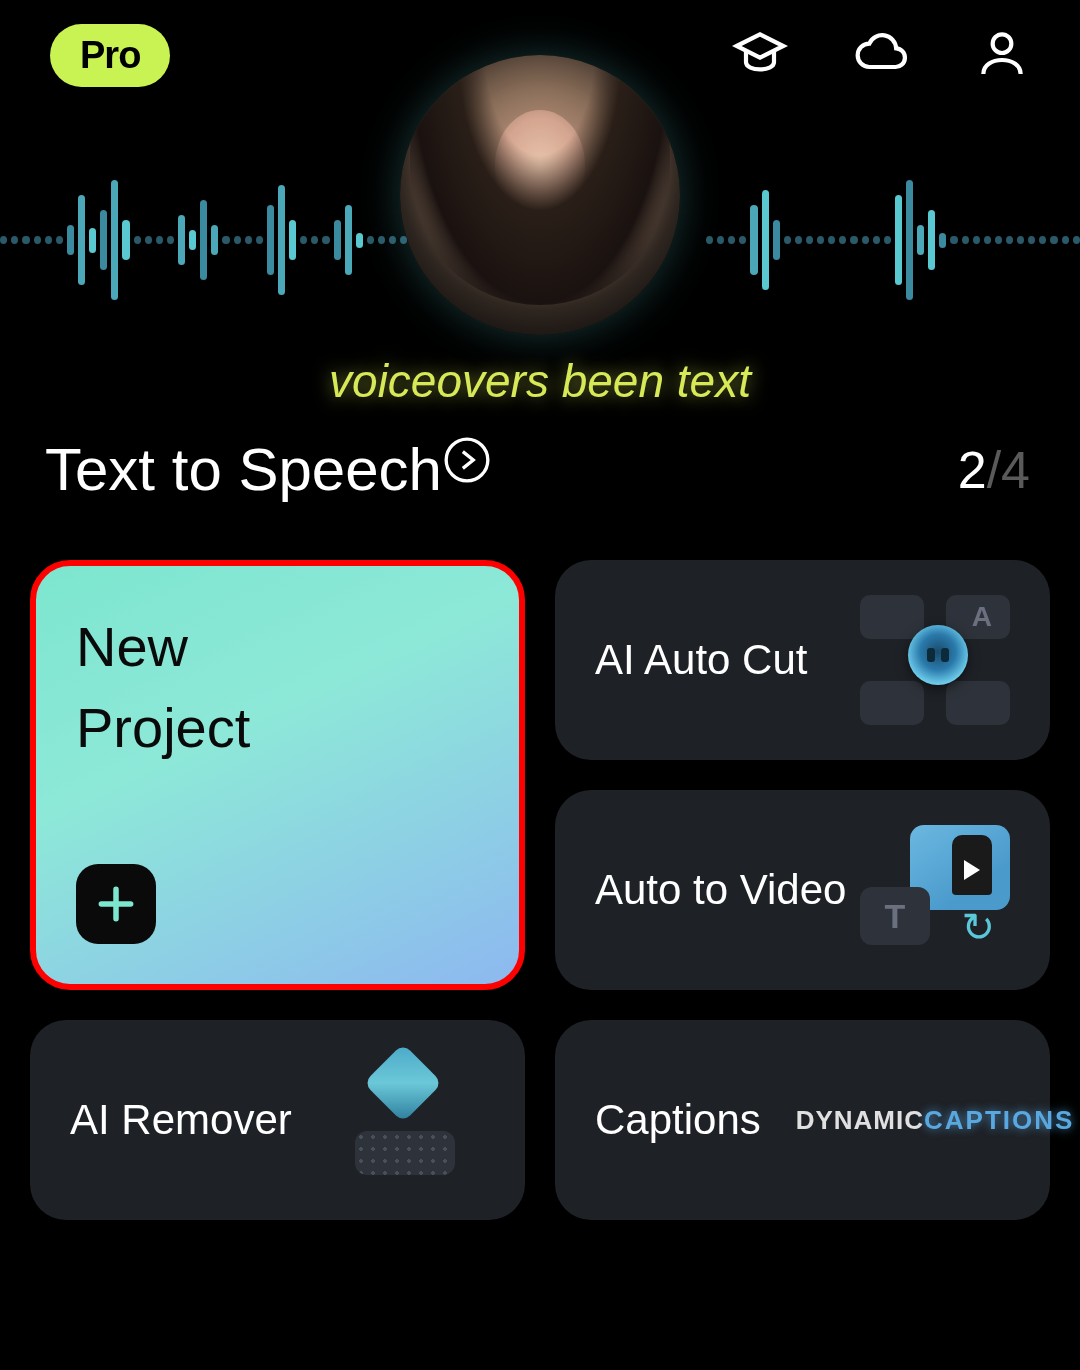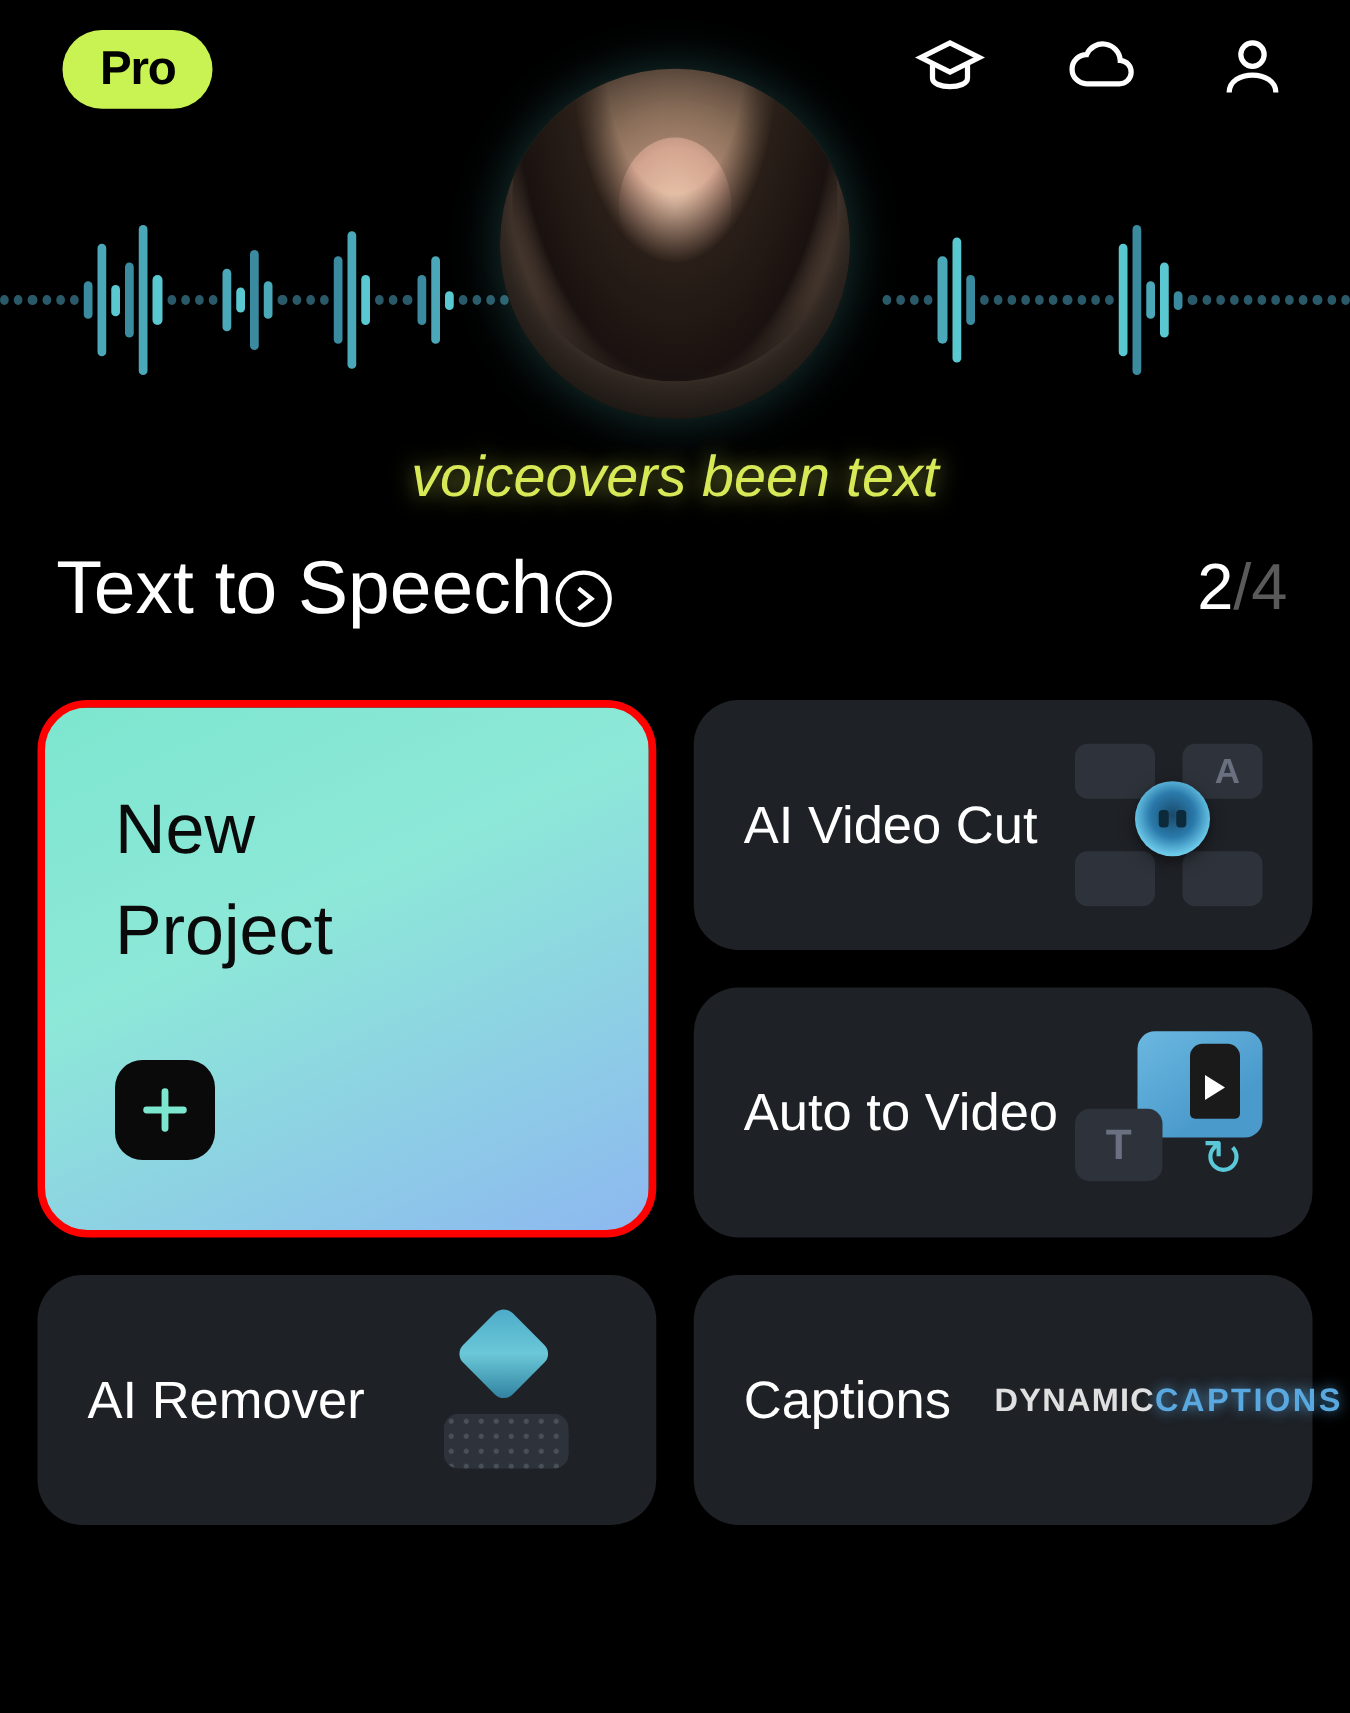--- a/index.html
+++ b/index.html
@@ -118,21 +118,21 @@
     display: flex;
     align-items: center;
     justify-content: space-between;
     z-index: 6;
   }
   .feature-title {
     font-size: 60px;
     font-weight: 500;
     color: #fff;
     display: flex;
-    align-items: flex-end;
+    align-items: flex-start;
   }
   .feature-title svg { width: 50px; height: 50px; }
   .counter {
     font-size: 52px;
     font-weight: 500;
   }
   .counter .cur { color: #fff; }
   .counter .sep, .counter .total { color: #5a5a5a; }
 
   
@@ -164,21 +164,21 @@
     width: 150px; height: 130px;
     display:flex; align-items:center; justify-content:center;
   }
 
   .new-project {
     grid-row: span 2;
     height: 430px;
     background: linear-gradient(155deg, #7de6cf 0%, #8de8d8 40%, #8db8f0 100%);
     border-radius: 40px;
     border: 6px solid #ff0000;
-    padding: 56px;
+    padding: 40px;
     display: flex;
     flex-direction: column;
     justify-content: space-between;
     align-items: flex-start;
     gap: 10px;
   }
   .new-project .label {
     font-size: 56px;
     font-weight: 500;
     color: #0a0a0a;
@@ -410,21 +410,21 @@
     <div class="label" style="white-space:pre-line;">New
 Project</div>
     <div class="plus-btn">
       <svg viewBox="0 0 24 24" stroke="#7de6cf" stroke-width="3" stroke-linecap="round">
         <path d="M12 4 V20 M4 12 H20"></path>
       </svg>
     </div>
   </div>
 
   <div class="card">
-    <div class="label">AI Video Cut</div>
+    <div class="label">AI Auto Cut</div>
     <div class="thumb autocut-thumb">
       <div class="tile" style="top:0;left:0;"></div>
       <div class="tile" style="top:0;right:0;"></div>
       <div class="tile" style="bottom:0;left:0;"></div>
       <div class="tile" style="bottom:0;right:0;"></div>
       <span class="letter" style="top:6px;right:18px;">A</span>
       <div class="eye">
           <span></span>
           <span></span>
         </div>

